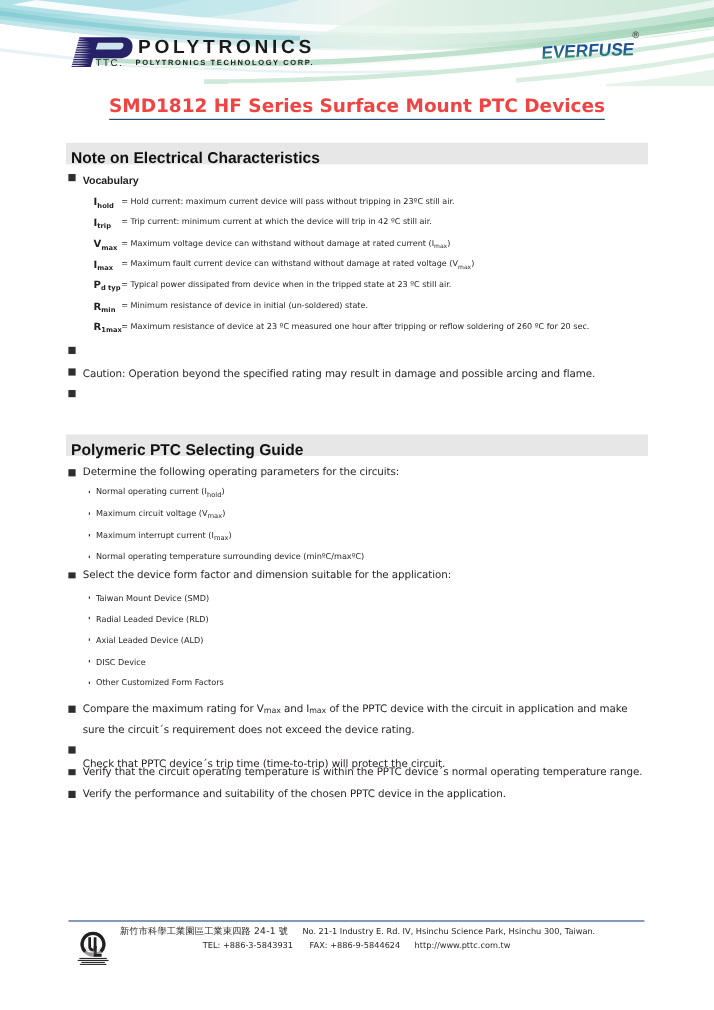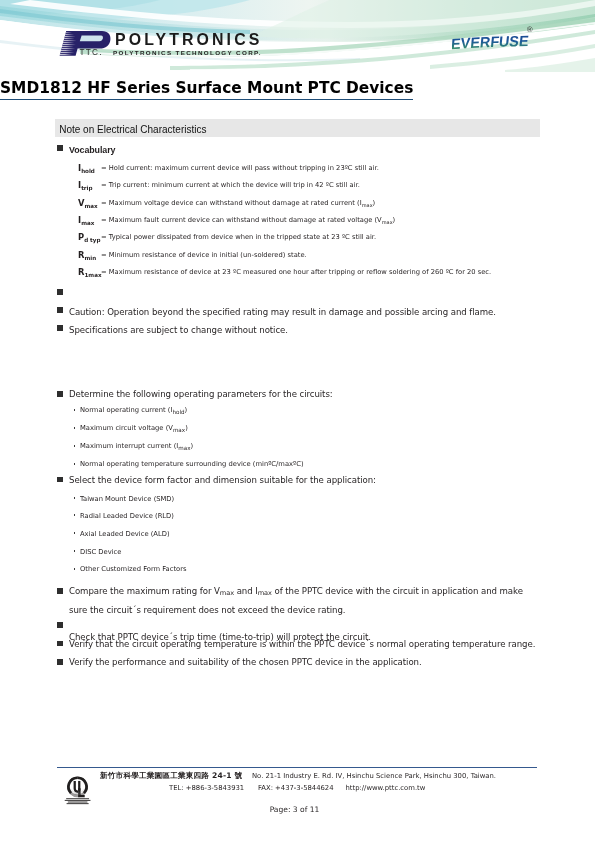--- a/index.html
+++ b/index.html
@@ -18,27 +18,27 @@
             letter-spacing:1.3px;color:#2b2b2b;font-family:"Liberation Sans",sans-serif;}
   .logo-word{position:absolute;left:57px;top:1.5px;font-size:15.9px;font-weight:bold;
              letter-spacing:3.1px;color:#1b1b1b;font-family:"Liberation Sans",sans-serif;}
   .logo-sub{position:absolute;left:55px;top:19.8px;font-size:6.25px;font-weight:bold;
             letter-spacing:1.35px;color:#231f20;font-family:"Liberation Sans",sans-serif;white-space:nowrap;}
 
   .logo-ever{position:absolute;left:452px;top:27px;width:92px;height:27px;}
   .ever-reg{position:absolute;left:74px;top:-1px;font-size:7.5px;color:#3a3a3a;line-height:1;}
 
   
-  .title{position:absolute;left:0;top:79px;width:595px;text-align:left;
-         font-size:15.4px;font-weight:bold;color:#000000;}
+  .title{position:absolute;left:0;top:79px;width:595px;text-align:center;
+         font-size:15.4px;font-weight:bold;color:#ef4444;}
   .title span{border-bottom:1.6px solid #1f4e79;padding-bottom:2px;}
 
   
   .sechead{position:absolute;left:55px;width:485px;height:18px;background:#e7e7e7;}
-  .sechead span{position:absolute;left:4.2px;top:4.6px;font-size:10px;font-weight:normal;color:#111;font-family:"Liberation Sans",sans-serif;}
+  .sechead span{position:absolute;left:4.2px;top:4.6px;font-size:13px;font-weight:bold;color:#111;font-family:"Liberation Sans",sans-serif;}
 
   
   .sq{position:absolute;width:5.6px;height:5.6px;background:#2e2e2e;}
   .b1{position:absolute;font-size:8.6px;color:#231f20;line-height:18px;letter-spacing:-0.075px;}
   .b1b{font-weight:bold;font-family:"Liberation Sans",sans-serif;font-size:8.9px;}
 
   .dot{position:absolute;width:1.8px;height:1.8px;background:#3a3a3a;}
   .b2{position:absolute;font-size:6.75px;color:#231f20;white-space:nowrap;}
 
   
@@ -47,21 +47,21 @@
   .vdef{position:absolute;font-size:6.73px;color:#231f20;}
   .vdef sub{font-size:5.0px;}
 
   sub{vertical-align:baseline;position:relative;top:1.6px;}
   .b1 sub.ss{font-size:6.6px;top:1.4px;}
 
   
   .frule{position:absolute;left:57px;top:766.8px;width:480px;height:1.4px;background:#35598e;}
   .ullogo{position:absolute;left:62px;top:775.5px;width:31px;height:34px;}
   .faddr{position:absolute;font-size:6.83px;color:#231f20;white-space:nowrap;}
-  .fcn{font-size:7.6px;letter-spacing:0.2px;font-weight:bold;}
+  .fcn{font-size:7.6px;letter-spacing:0.2px;}
   .fpage{position:absolute;top:805px;left:0;width:589px;text-align:center;font-size:7.55px;color:#231f20;}
   .frev{position:absolute;top:805px;left:0;width:529px;text-align:right;font-size:7.55px;color:#231f20;}
 </style>
 </head>
 <body>
 
 <div class="page">
 
   <div class="banner">
     <svg width="595" height="72" viewBox="0 0 595 72">
@@ -210,22 +210,24 @@
       <div class="vsym" style="left: 78px; top: 250px;">R<sub>min</sub></div>
       <div class="vdef" style="left: 101px; top: 251px;">= Minimum resistance of device in initial (un-soldered) state.</div>
       <div class="vsym" style="left: 78px; top: 267px;">R<sub>1max</sub></div>
       <div class="vdef" style="left: 101px; top: 268px;">= Maximum resistance of device at 23 ºC measured one hour after tripping or reflow soldering of 260 ºC for 20 sec.</div>
     </div>
 
   <div class="sq" style="left:57px;top:289px"></div>
   <div class="sq" style="left:57px;top:307px"></div>
   <div class="b1" style="left:69px;top:303px">Caution: Operation beyond the specified rating may result in damage and possible arcing and flame.</div>
   <div class="sq" style="left:57px;top:325px"></div>
-  <div class="b1" style="left:69px;top:321px">Specifications are subject to change without notice.</div>
-
+
+  <div class="sechead" style="top:362px">
+    <span>Polymeric PTC Selecting Guide</span>
+  </div>
 
   <div id="guide-root">
       <div class="sq" style="left: 57px; top: 391px;"></div>
       <div class="b1" style="left: 69px; top: 385px; width: 470px;">Determine the following operating parameters for the circuits:</div>
       <div class="dot" style="left: 73.5px; top: 408.8px;"></div>
       <div class="b2" style="left: 80px; top: 406px;">Normal operating current (I<sub>hold</sub>)</div>
       <div class="dot" style="left: 73.5px; top: 426.8px;"></div>
       <div class="b2" style="left: 80px; top: 424px;">Maximum circuit voltage (V<sub>max</sub>)</div>
       <div class="dot" style="left: 73.5px; top: 444.8px;"></div>
       <div class="b2" style="left: 80px; top: 442px;">Maximum interrupt current (I<sub>max</sub>)</div>
@@ -277,16 +279,15 @@
     <g fill="#2a2828">
       <rect x="40" y="216" width="222" height="9"></rect>
       <rect x="26" y="232" width="250" height="9"></rect>
       <rect x="56" y="248" width="190" height="9"></rect>
       <rect x="44" y="264" width="214" height="9"></rect>
     </g>
   </svg>
   <div class="faddr fcn" style="left:100px;top:771px;">新竹市科學工業園區工業東四路 24-1 號</div>
   <div class="faddr" style="left:252px;top:771.5px;">No. 21-1 Industry E. Rd. IV, Hsinchu Science Park, Hsinchu 300, Taiwan.</div>
   <div class="faddr" style="left:169px;top:783.5px;">TEL: +886-3-5843931</div>
-  <div class="faddr" style="left:258px;top:783.5px;">FAX: +437-3-5844624</div>
+  <div class="faddr" style="left:258px;top:783.5px;">FAX: +886-9-5844624</div>
   <div class="faddr" style="left:345.5px;top:783.5px;">http://www.pttc.com.tw</div>
-  <div class="fpage">Page: 3 of 11</div>
 </div>
 
 </body></html>

